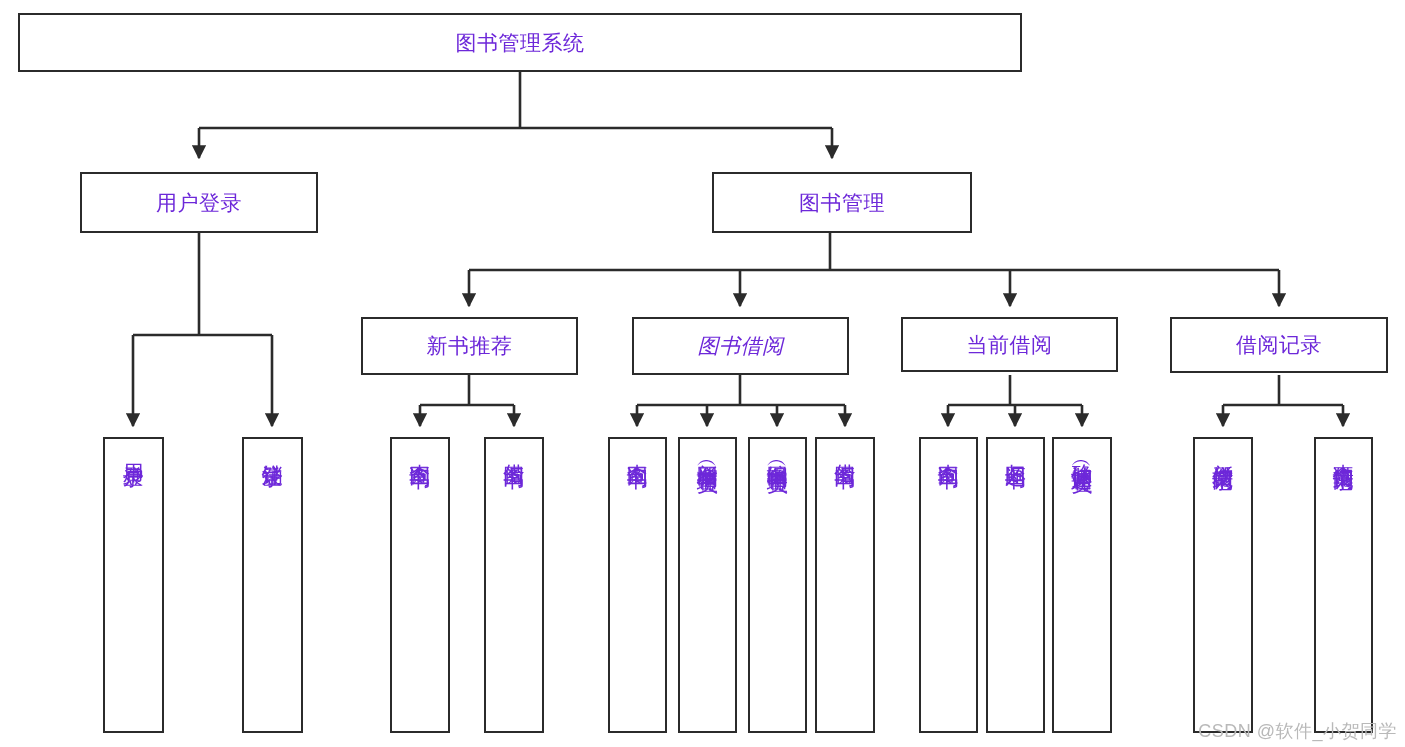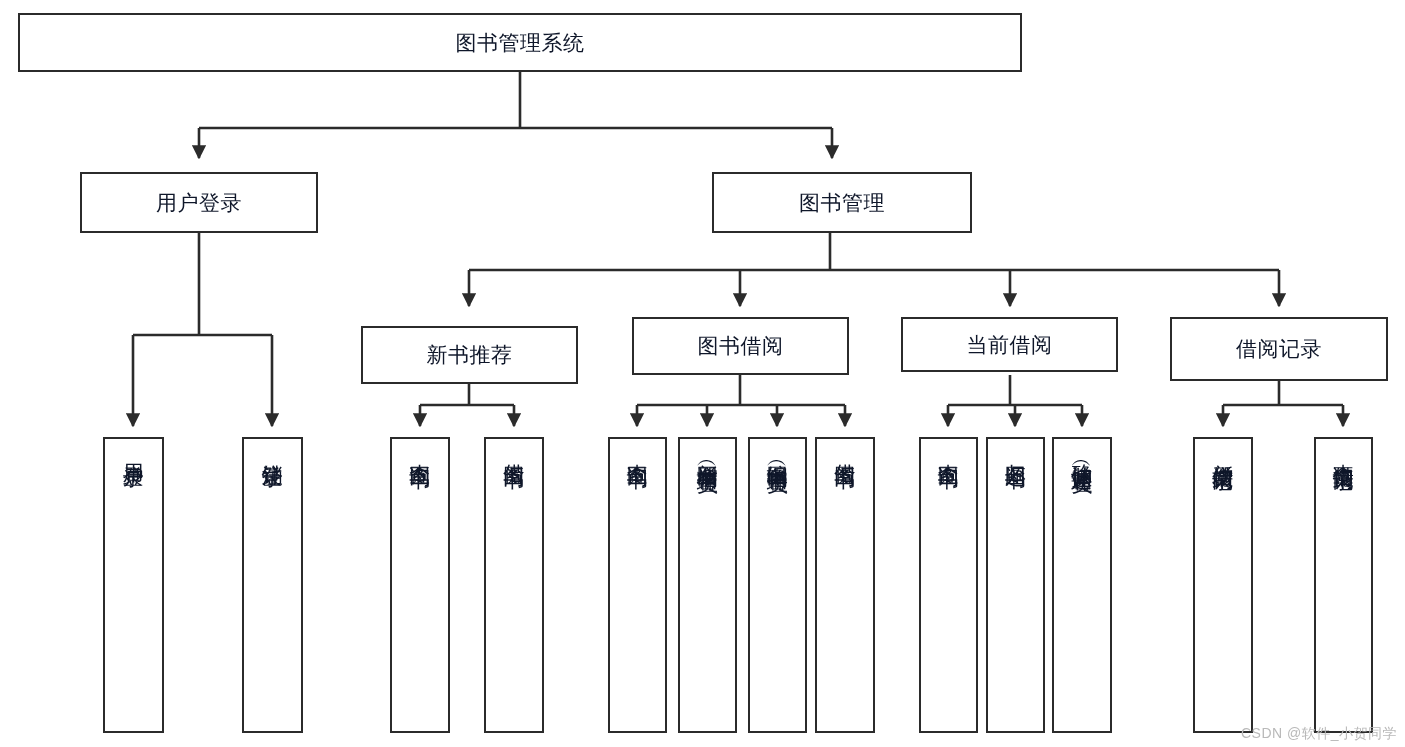--- a/index.html
+++ b/index.html
@@ -34,21 +34,21 @@
     display: flex;
     align-items: center;
     justify-content: center;
     z-index: 2;
   }
   .node .label {
     font-size: 21px;
     line-height: 1.1;
     letter-spacing: 0.5px;
     white-space: nowrap;
-    color: #0f172a;
+    color: #6d28d9;
   }
   .node.leaf {
     align-items: flex-start;
     padding-top: 8px;
   }
   .node.leaf .label {
     writing-mode: vertical-rl;
     text-orientation: upright;
     font-size: 21px;
     line-height: 1.32;
@@ -56,21 +56,21 @@
     white-space: nowrap;
     margin: 0 auto;
   }
   .node.leaf.tall-text {
     align-items: flex-start;
   }
   #watermark {
     position: absolute;
     right: 8px;
     bottom: 4px;
-    font-size: 14px;
+    font-size: 18px;
     color: #b9b9b9;
     letter-spacing: 0.5px;
     z-index: 3;
     white-space: nowrap;
   }
 </style>
 </head>
 <body>
 
 <div id="diagram">
@@ -129,30 +129,30 @@
     <span class="label">图书管理系统</span>
   </div>
 
   <div class="node" style="left:80px; top:172px; width:238px; height:61px;">
     <span class="label">用户登录</span>
   </div>
   <div class="node" style="left:712px; top:172px; width:260px; height:61px;">
     <span class="label">图书管理</span>
   </div>
 
-  <div class="node" style="left:361px; top:326px; width:217px; height:58px;">
+  <div class="node" style="left:361px; top:317px; width:217px; height:58px;">
     <span class="label">新书推荐</span>
   </div>
-  <div class="node" style="left:632px; top:317px; width:217px; height:58px;">
+  <div class="node" style="left:632px; top:317px; width:217px; height:58px;font-style:italic;">
     <span class="label">图书借阅</span>
   </div>
   <div class="node" style="left:901px; top:317px; width:217px; height:55px;">
     <span class="label">当前借阅</span>
   </div>
-  <div class="node" style="left:1170px; top:317px; width:218px; height:64px;">
+  <div class="node" style="left:1170px; top:317px; width:218px; height:56px;">
     <span class="label">借阅记录</span>
   </div>
 
   <div class="node leaf" style="left:103px; top:437px; width:61px; height:296px;">
     <span class="label">用户登录</span>
   </div>
   <div class="node leaf" style="left:242px; top:437px; width:61px; height:296px;">
     <span class="label">注销登录</span>
   </div>
 

